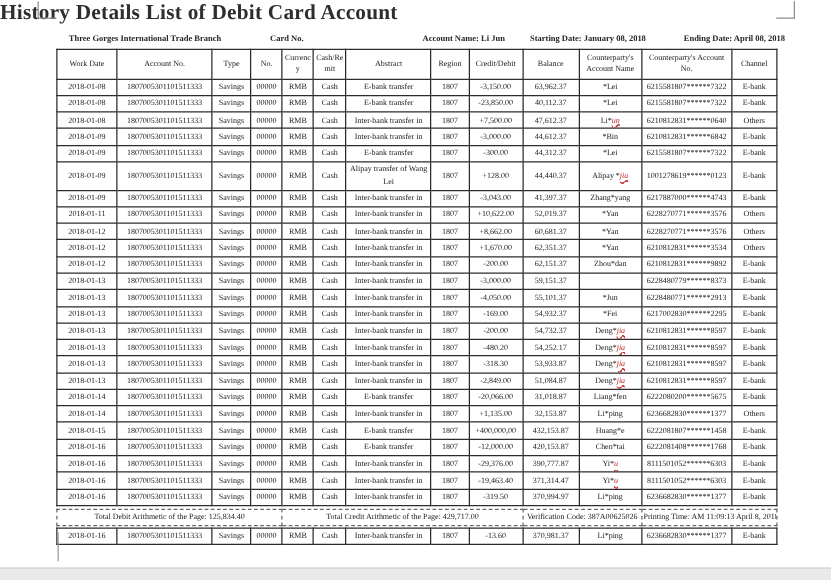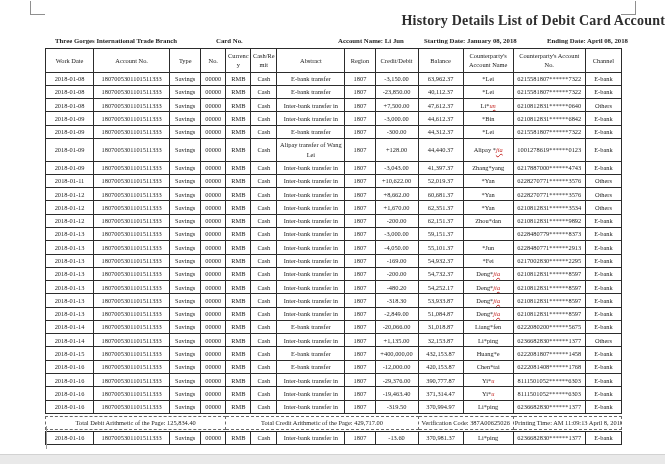--- a/index.html
+++ b/index.html
@@ -5,21 +5,21 @@
   html,body{margin:0;padding:0;}
   body{
     width:665px;height:464px;background:#ffffff;position:relative;overflow:hidden;
     font-family:"Liberation Serif", serif;color:#1c1c1c;
   }
   .corner{position:absolute;width:14px;height:13px;}
   .corner.tl{left:30px;top:1px;border-left:1px solid #8f8f8f;border-bottom:1px solid #8f8f8f;}
   .corner.tr{right:29px;top:1px;border-right:1px solid #8f8f8f;border-bottom:1px solid #8f8f8f;}
   .corner.bl{left:46px;top:426px;width:1px;height:23px;border-left:1px solid #9a9a9a;}
   .title{
-    text-align:right;padding-top:13px;font-size:14px;font-weight:bold;
+    text-align:left;font-size:17px;font-weight:bold;
     color:#2e2e2e;letter-spacing:.2px;
   }
   .infoline{position:relative;height:11px;margin-top:8px;font-size:6.8px;font-weight:bold;color:#252525;}
   .infoline span{position:absolute;white-space:nowrap;top:0;}
   .inf-branch{left:55px;}
   .inf-card{left:216px;}
   .inf-acct{left:338px;}
   .inf-start{left:424px;}
   .inf-end{left:547px;}
   table{border-collapse:collapse;table-layout:fixed;margin-left:45px;width:577px;}

